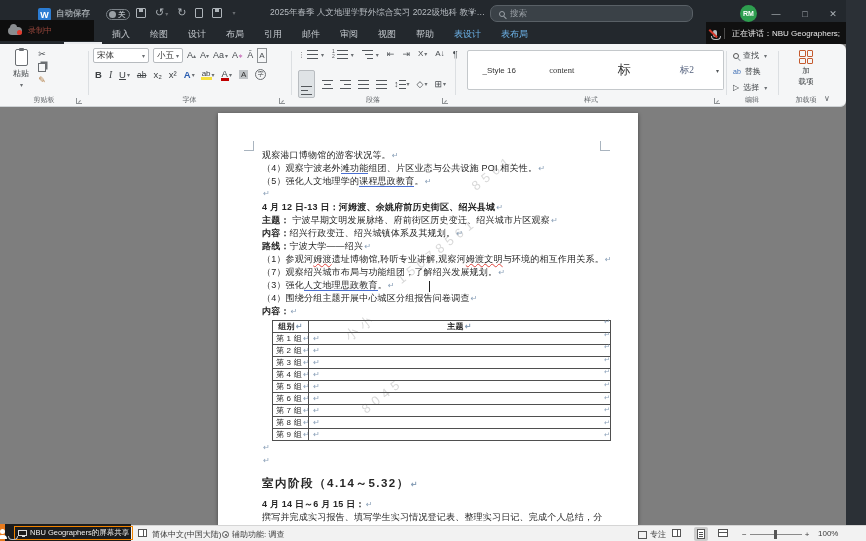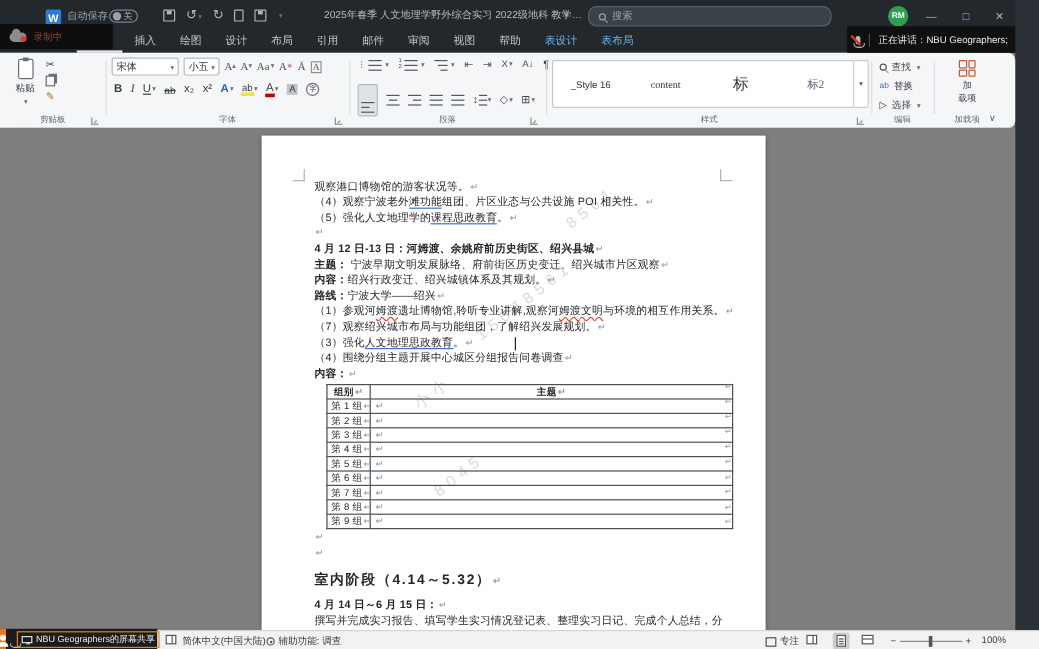--- a/index.html
+++ b/index.html
@@ -4,21 +4,21 @@
 <style>
   *{margin:0;padding:0;box-sizing:border-box;}
   body{background:#000;}
   .screen{position:relative;width:866px;height:541px;overflow:hidden;
           font-family:"Liberation Sans",sans-serif;background:#7e7e7e;}
   
   .darkband{position:absolute;left:0;top:0;width:866px;height:44px;background:#23282d;}
   .rightstrip{position:absolute;left:846px;top:0;width:20px;height:541px;background:#2b3036;}
   .logo{position:absolute;left:38px;top:8px;width:13px;height:13px;background:#2b7cd3;border-radius:2px;
         color:#fff;font-size:9px;font-weight:bold;display:flex;align-items:center;justify-content:center;}
-  .autosave{position:absolute;left:56px;top:8px;color:#9aa0a5;font-size:8.5px;display:flex;align-items:flex-start;gap:1px;}
+  .autosave{position:absolute;left:56px;top:8px;color:#9aa0a5;font-size:8.5px;display:flex;align-items:flex-end;gap:16px;font-weight:bold;}
   .toggle{width:24px;height:11px;border:1px solid #7b8288;border-radius:6px;display:flex;align-items:center;gap:2px;padding:0 2px;color:#aeb4b9;font-size:7.5px;}
   .knob{width:7px;height:7px;border-radius:50%;background:#9aa0a5;}
   .qat{position:absolute;left:136px;top:6px;display:flex;align-items:center;gap:9px;color:#aeb4b9;font-size:11px;}
   .qat .ic{cursor:default;}
   .ic-floppy{width:10px;height:10px;border:1px solid #aeb4b9;border-radius:1px;position:relative;display:inline-block;}
   .ic-floppy::after{content:"";position:absolute;left:2px;top:0;width:4px;height:3px;background:#aeb4b9;}
   .ic-page{width:8px;height:10px;border:1px solid #aeb4b9;border-radius:1px;display:inline-block;}
   .wtitle{position:absolute;left:270px;top:7px;width:215px;color:#b6bbc0;font-size:8.5px;white-space:nowrap;overflow:hidden;text-overflow:ellipsis;}
   .wtitle-dd{position:absolute;left:470px;top:8px;color:#9aa0a5;font-size:8px;}
   .searchbox{position:absolute;left:490px;top:5px;width:203px;height:17px;background:#3a4147;border:1px solid #596066;border-radius:7px;
@@ -44,21 +44,21 @@
   .dd{font-size:6px;color:#6a6e72;margin-left:1px;}
   
   .paste-btn{position:absolute;left:6px;top:5px;width:30px;height:46px;display:flex;flex-direction:column;align-items:center;gap:2px;font-size:8px;color:#3d4144;}
   .ic-clipboard{width:13px;height:17px;border:1px solid #6a6e72;border-radius:2px;position:relative;background:#fff;}
   .ic-clipboard::after{content:"";position:absolute;left:3px;top:-2px;width:5px;height:3px;background:#6a6e72;border-radius:1px;}
   .clipcol{position:absolute;left:38px;top:6px;display:flex;flex-direction:column;gap:4px;}
   .clipcol .rbtn{font-size:9px;}
   .painter{color:#b07a3f;}
   
   .combo{background:#fff;border:1px solid #b7bbbf;border-radius:2px;height:15px;display:inline-flex;align-items:center;justify-content:space-between;padding:0 3px;font-size:8.5px;color:#333;}
-  .frow1{position:absolute;left:4px;top:4px;display:flex;align-items:center;gap:4px;font-family:Liberation Serif, serif;}
+  .frow1{position:absolute;left:4px;top:4px;display:flex;gap:4px;}
   .frow2{position:absolute;left:6px;top:25px;display:flex;align-items:center;gap:7px;}
   .fb{font-size:9.5px;color:#3d4144;}
   .fb.b{font-weight:bold;}
   .fb.i{font-style:italic;font-family:"Liberation Serif",serif;}
   .fb.u{text-decoration:underline;}
   .fb.st{text-decoration:line-through;font-size:8.5px;}
   .tiny{font-size:6px;color:#6a6e72;}
   .fx{color:#2a5db0;font-weight:bold;}
   .ub{position:relative;padding-bottom:2px;}
   .ub::after{content:"";position:absolute;left:-1px;right:-1px;bottom:0;height:3px;}
@@ -75,21 +75,21 @@
   .bars.c i:nth-child(2){width:60%;margin:0 auto;}
   .bars.r i:nth-child(2){width:60%;margin-left:auto;}
   .bars.l i:nth-child(2){width:60%;}
   .bars.ml i:nth-child(2){width:70%;margin-left:3px;}
   .bars.ml i:nth-child(3){width:55%;margin-left:5px;}
   .liwrap{display:inline-flex;align-items:center;gap:2px;}
   .lidots{font-size:7px;color:#54585c;line-height:1;}
   .selbox{background:#dfe3e6;border:1px solid #b8bcc0;border-radius:2px;padding:2px;}
   .arr{font-size:9px;color:#54585c;}
   
-  .gallery{position:absolute;left:4px;top:6px;width:252px;height:40px;background:#fff;border:1px solid #c4c8cb;border-radius:2px;display:flex;}
+  .gallery{position:absolute;left:11px;top:6px;width:252px;height:40px;background:#fff;border:1px solid #c4c8cb;border-radius:2px;display:flex;}
   .gallery .gi{flex:1;display:flex;align-items:center;justify-content:center;color:#333;}
   .gallery .gi:nth-child(1){font-size:8px;}
   .gallery .gi:nth-child(2){font-size:8.5px;font-family:"Liberation Serif",serif;}
   .gallery .gi:nth-child(3){font-size:13px;font-family:"Liberation Serif",serif;}
   .gallery .gi:nth-child(4){font-size:9.5px;color:#55627e;font-family:"Liberation Serif",serif;}
   .galarrow{position:absolute;left:256px;top:6px;width:12px;height:40px;border:1px solid #c4c8cb;border-left:none;border-radius:0 2px 2px 0;background:#fff;display:flex;align-items:center;justify-content:center;font-size:6px;color:#54585c;}
   
   .erow{position:absolute;left:6px;display:flex;align-items:center;gap:4px;font-size:8px;color:#3d4144;}
   
   .ic-grid{width:14px;height:14px;display:grid;grid-template-columns:1fr 1fr;grid-template-rows:1fr 1fr;gap:1px;}

